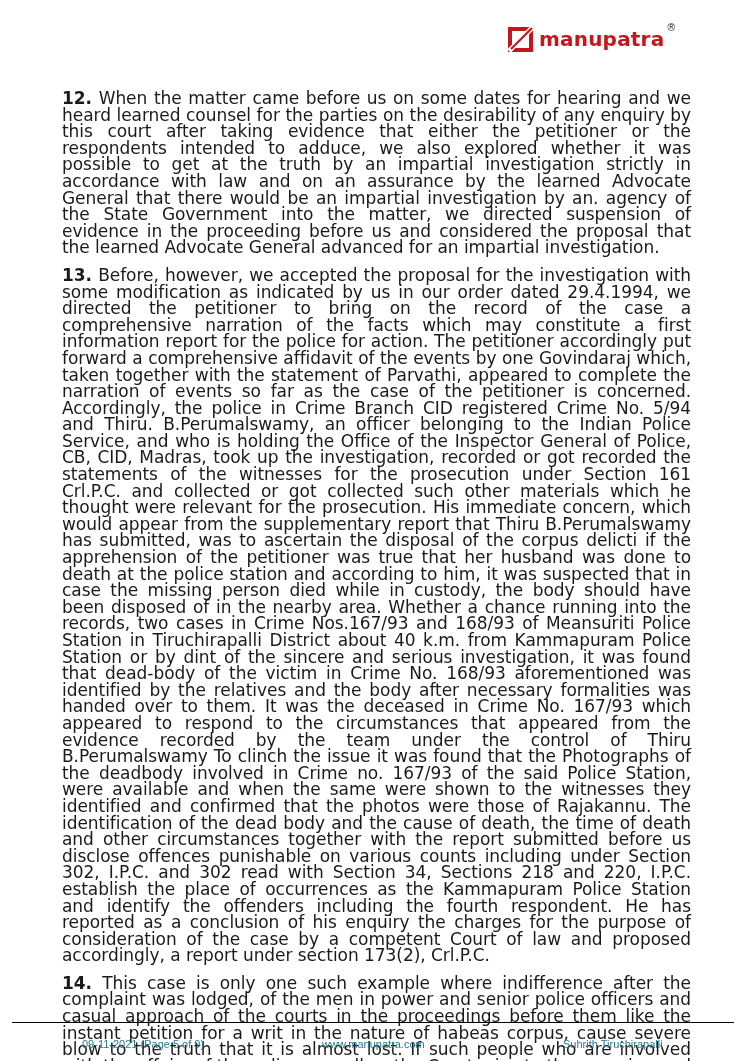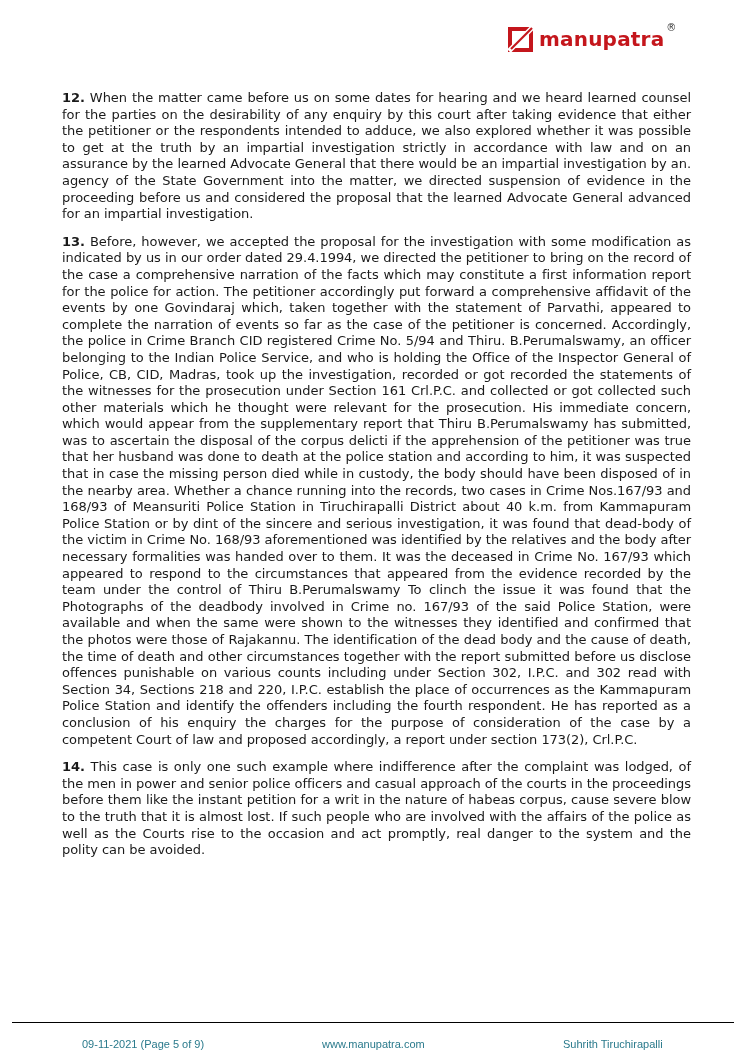--- a/index.html
+++ b/index.html
@@ -44,21 +44,21 @@
       margin-left: 2px;
       margin-top: -2px;
     }
     .content {
       position: absolute;
       top: 90px;
       left: 62px;
       width: 637px;
     }
     .para {
-      font-size: 13px;
+      font-size: 17px;
       line-height: 16.6px;
       text-align: justify;
       margin: 0 8px 11px 0;
       letter-spacing: -0.05px;
     }
     .para-num {
       font-weight: bold;
     }
     .footer-rule {
       position: absolute;

